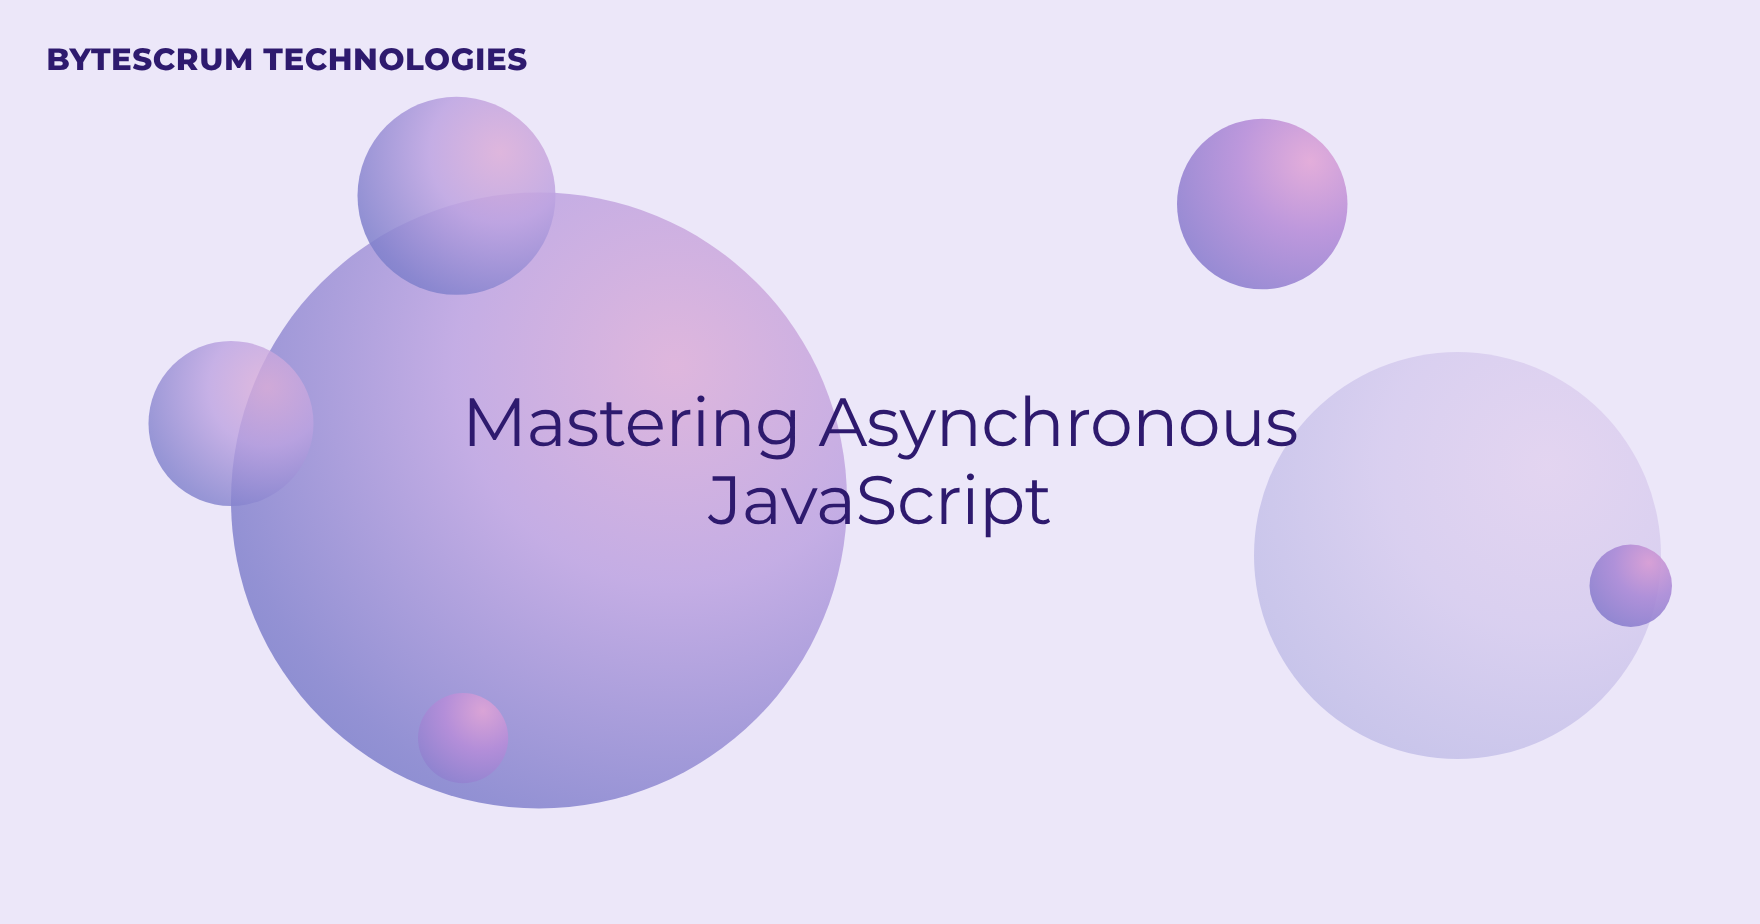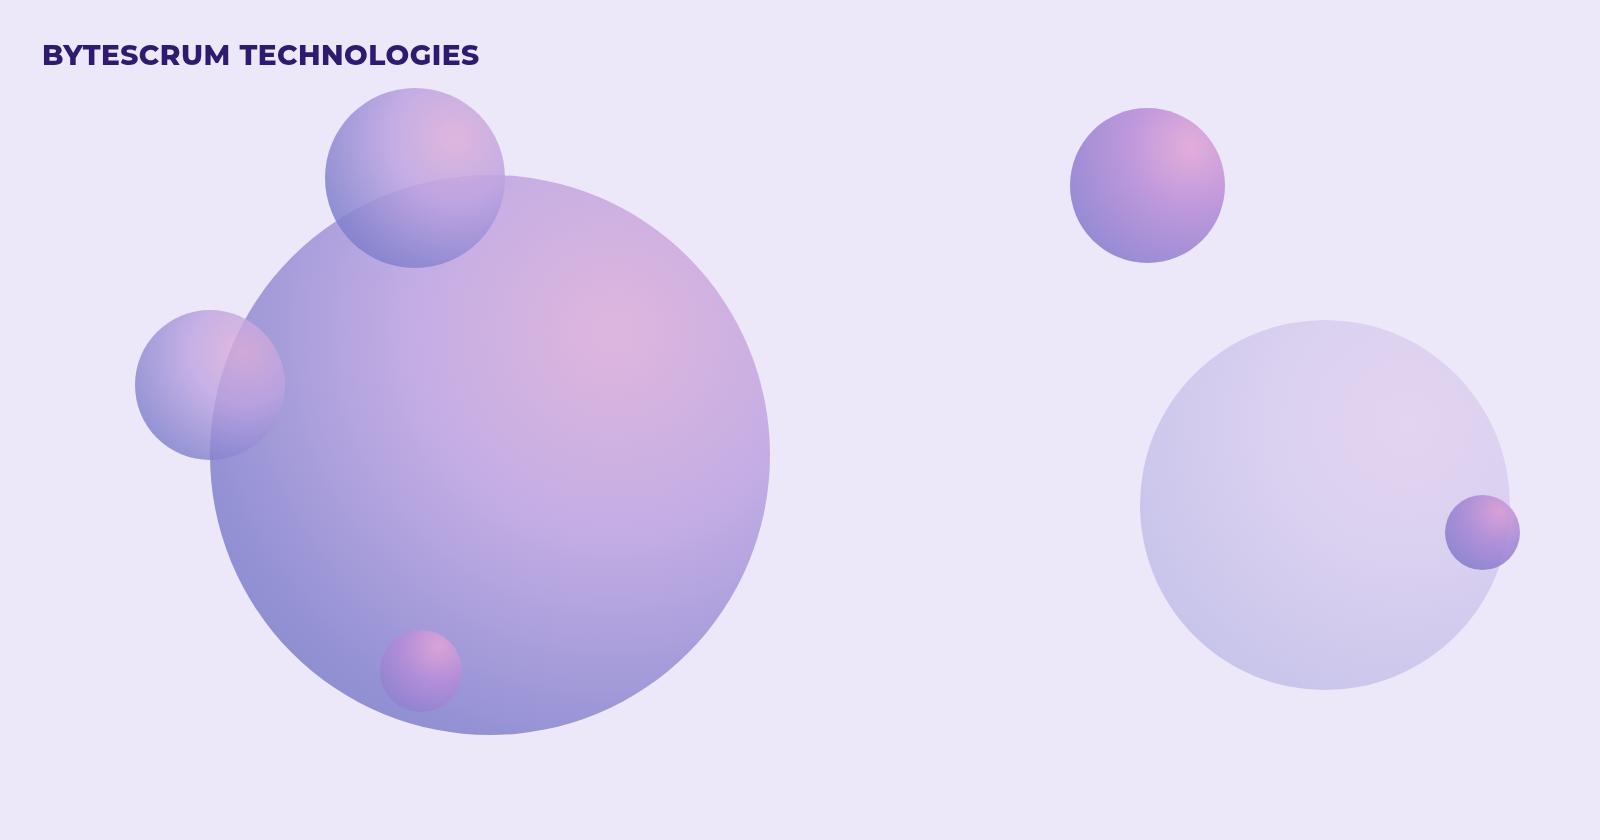--- a/index.html
+++ b/index.html
@@ -136,13 +136,14 @@
 
 <div class="circle circle-right"></div>
 <div class="circle circle-large"></div>
 <div class="circle circle-leftmid"></div>
 <div class="circle circle-topleft"></div>
 <div class="circle circle-bottom"></div>
 <div class="circle circle-topright"></div>
 <div class="circle circle-farright"></div>
 
 <div class="text-block">
+  <div class="subtitle">Mastering Asynchronous JavaScript</div>
 </div>
 
 </body></html>

